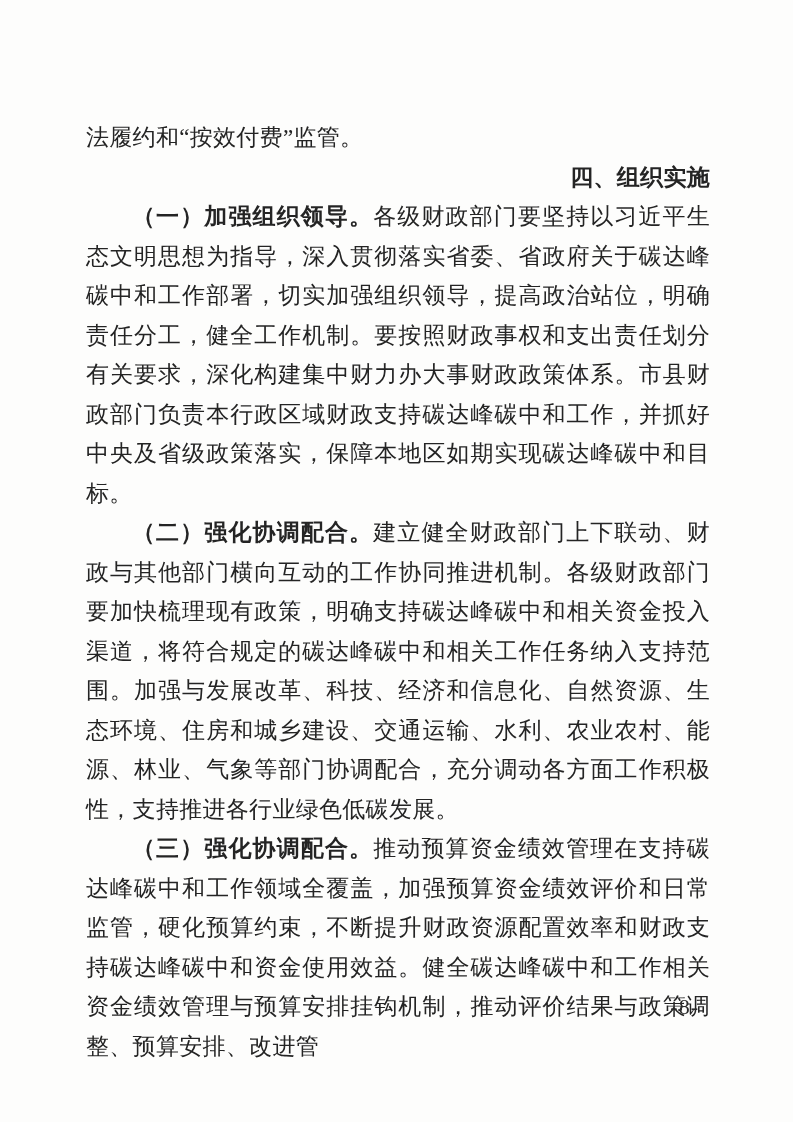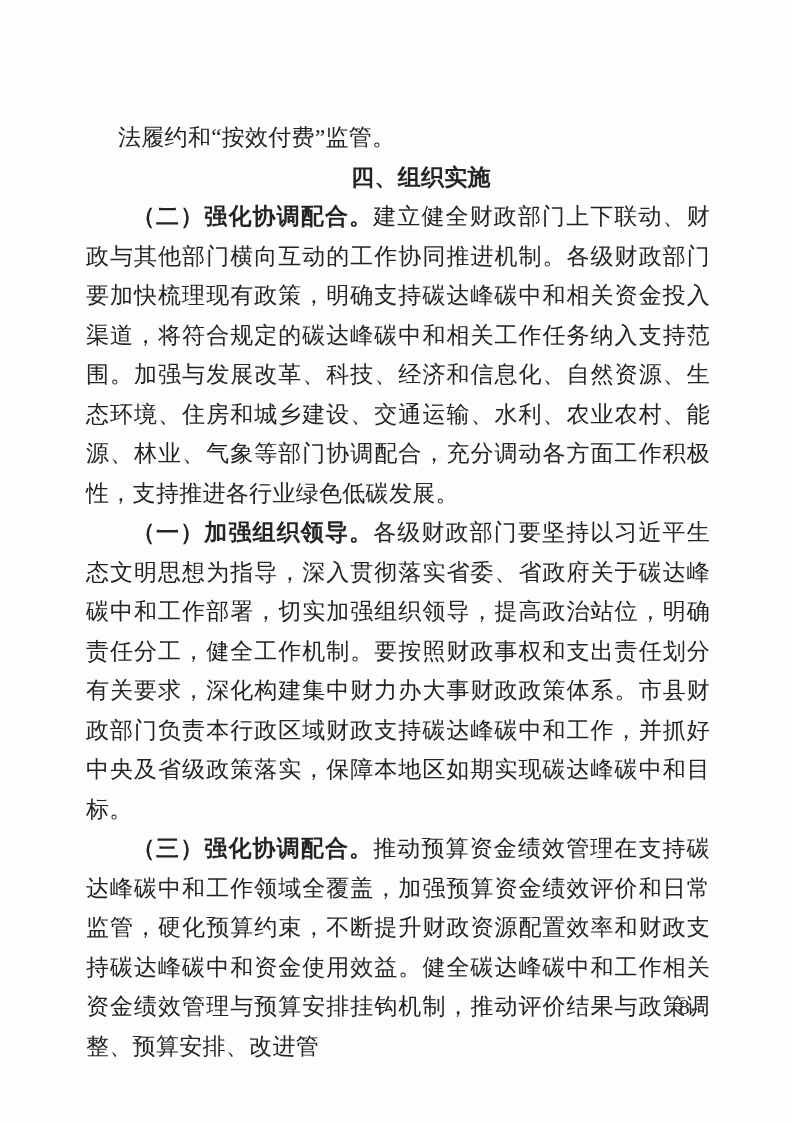--- a/index.html
+++ b/index.html
@@ -26,26 +26,25 @@
   .para {
     margin: 0;
     font-size: 23px;
     line-height: 39.5px;
     text-align: justify;
     letter-spacing: 0.3px;
     text-indent: 2em;
   }
   .para.no-indent {
     text-indent: 0;
-    margin-left: 32px;
   }
   .heading {
     font-weight: 700;
     font-family: "Liberation Sans", "DejaVu Sans", sans-serif;
-    text-align: center;
+    text-align: right;
   }
   .lead {
     font-weight: 700;
     font-family: "Liberation Sans", "DejaVu Sans", sans-serif;
   }
   .page-number {
     position: absolute;
     top: 994px;
     right: 94px;
     font-size: 22px;
@@ -57,22 +56,22 @@
 </head>
 <body>
 
 <div class="page">
   <div class="content">
 
     <p class="para no-indent">法履约和“按效付费”监管。</p>
 
     <p class="para heading">四、组织实施</p>
 
+    <p class="para"><span class="lead">（一）加强组织领导。</span><span>各级财政部门要坚持以习近平生态文明思想为指导，深入贯彻落实省委、省政府关于碳达峰碳中和工作部署，切实加强组织领导，提高政治站位，明确责任分工，健全工作机制。要按照财政事权和支出责任划分有关要求，深化构建集中财力办大事财政政策体系。市县财政部门负责本行政区域财政支持碳达峰碳中和工作，并抓好中央及省级政策落实，保障本地区如期实现碳达峰碳中和目标。</span></p>
+
     <p class="para"><span class="lead">（二）强化协调配合。</span><span>建立健全财政部门上下联动、财政与其他部门横向互动的工作协同推进机制。各级财政部门要加快梳理现有政策，明确支持碳达峰碳中和相关资金投入渠道，将符合规定的碳达峰碳中和相关工作任务纳入支持范围。加强与发展改革、科技、经济和信息化、自然资源、生态环境、住房和城乡建设、交通运输、水利、农业农村、能源、林业、气象等部门协调配合，充分调动各方面工作积极性，支持推进各行业绿色低碳发展。</span></p>
-
-    <p class="para"><span class="lead">（一）加强组织领导。</span><span>各级财政部门要坚持以习近平生态文明思想为指导，深入贯彻落实省委、省政府关于碳达峰碳中和工作部署，切实加强组织领导，提高政治站位，明确责任分工，健全工作机制。要按照财政事权和支出责任划分有关要求，深化构建集中财力办大事财政政策体系。市县财政部门负责本行政区域财政支持碳达峰碳中和工作，并抓好中央及省级政策落实，保障本地区如期实现碳达峰碳中和目标。</span></p>
 
     <p class="para"><span class="lead">（三）强化协调配合。</span><span>推动预算资金绩效管理在支持碳达峰碳中和工作领域全覆盖，加强预算资金绩效评价和日常监管，硬化预算约束，不断提升财政资源配置效率和财政支持碳达峰碳中和资金使用效益。健全碳达峰碳中和工作相关资金绩效管理与预算安排挂钩机制，推动评价结果与政策调整、预算安排、改进管</span></p>
 
   </div>
 
   <div class="page-number">-8-</div>
 </div>
 
 </body></html>

